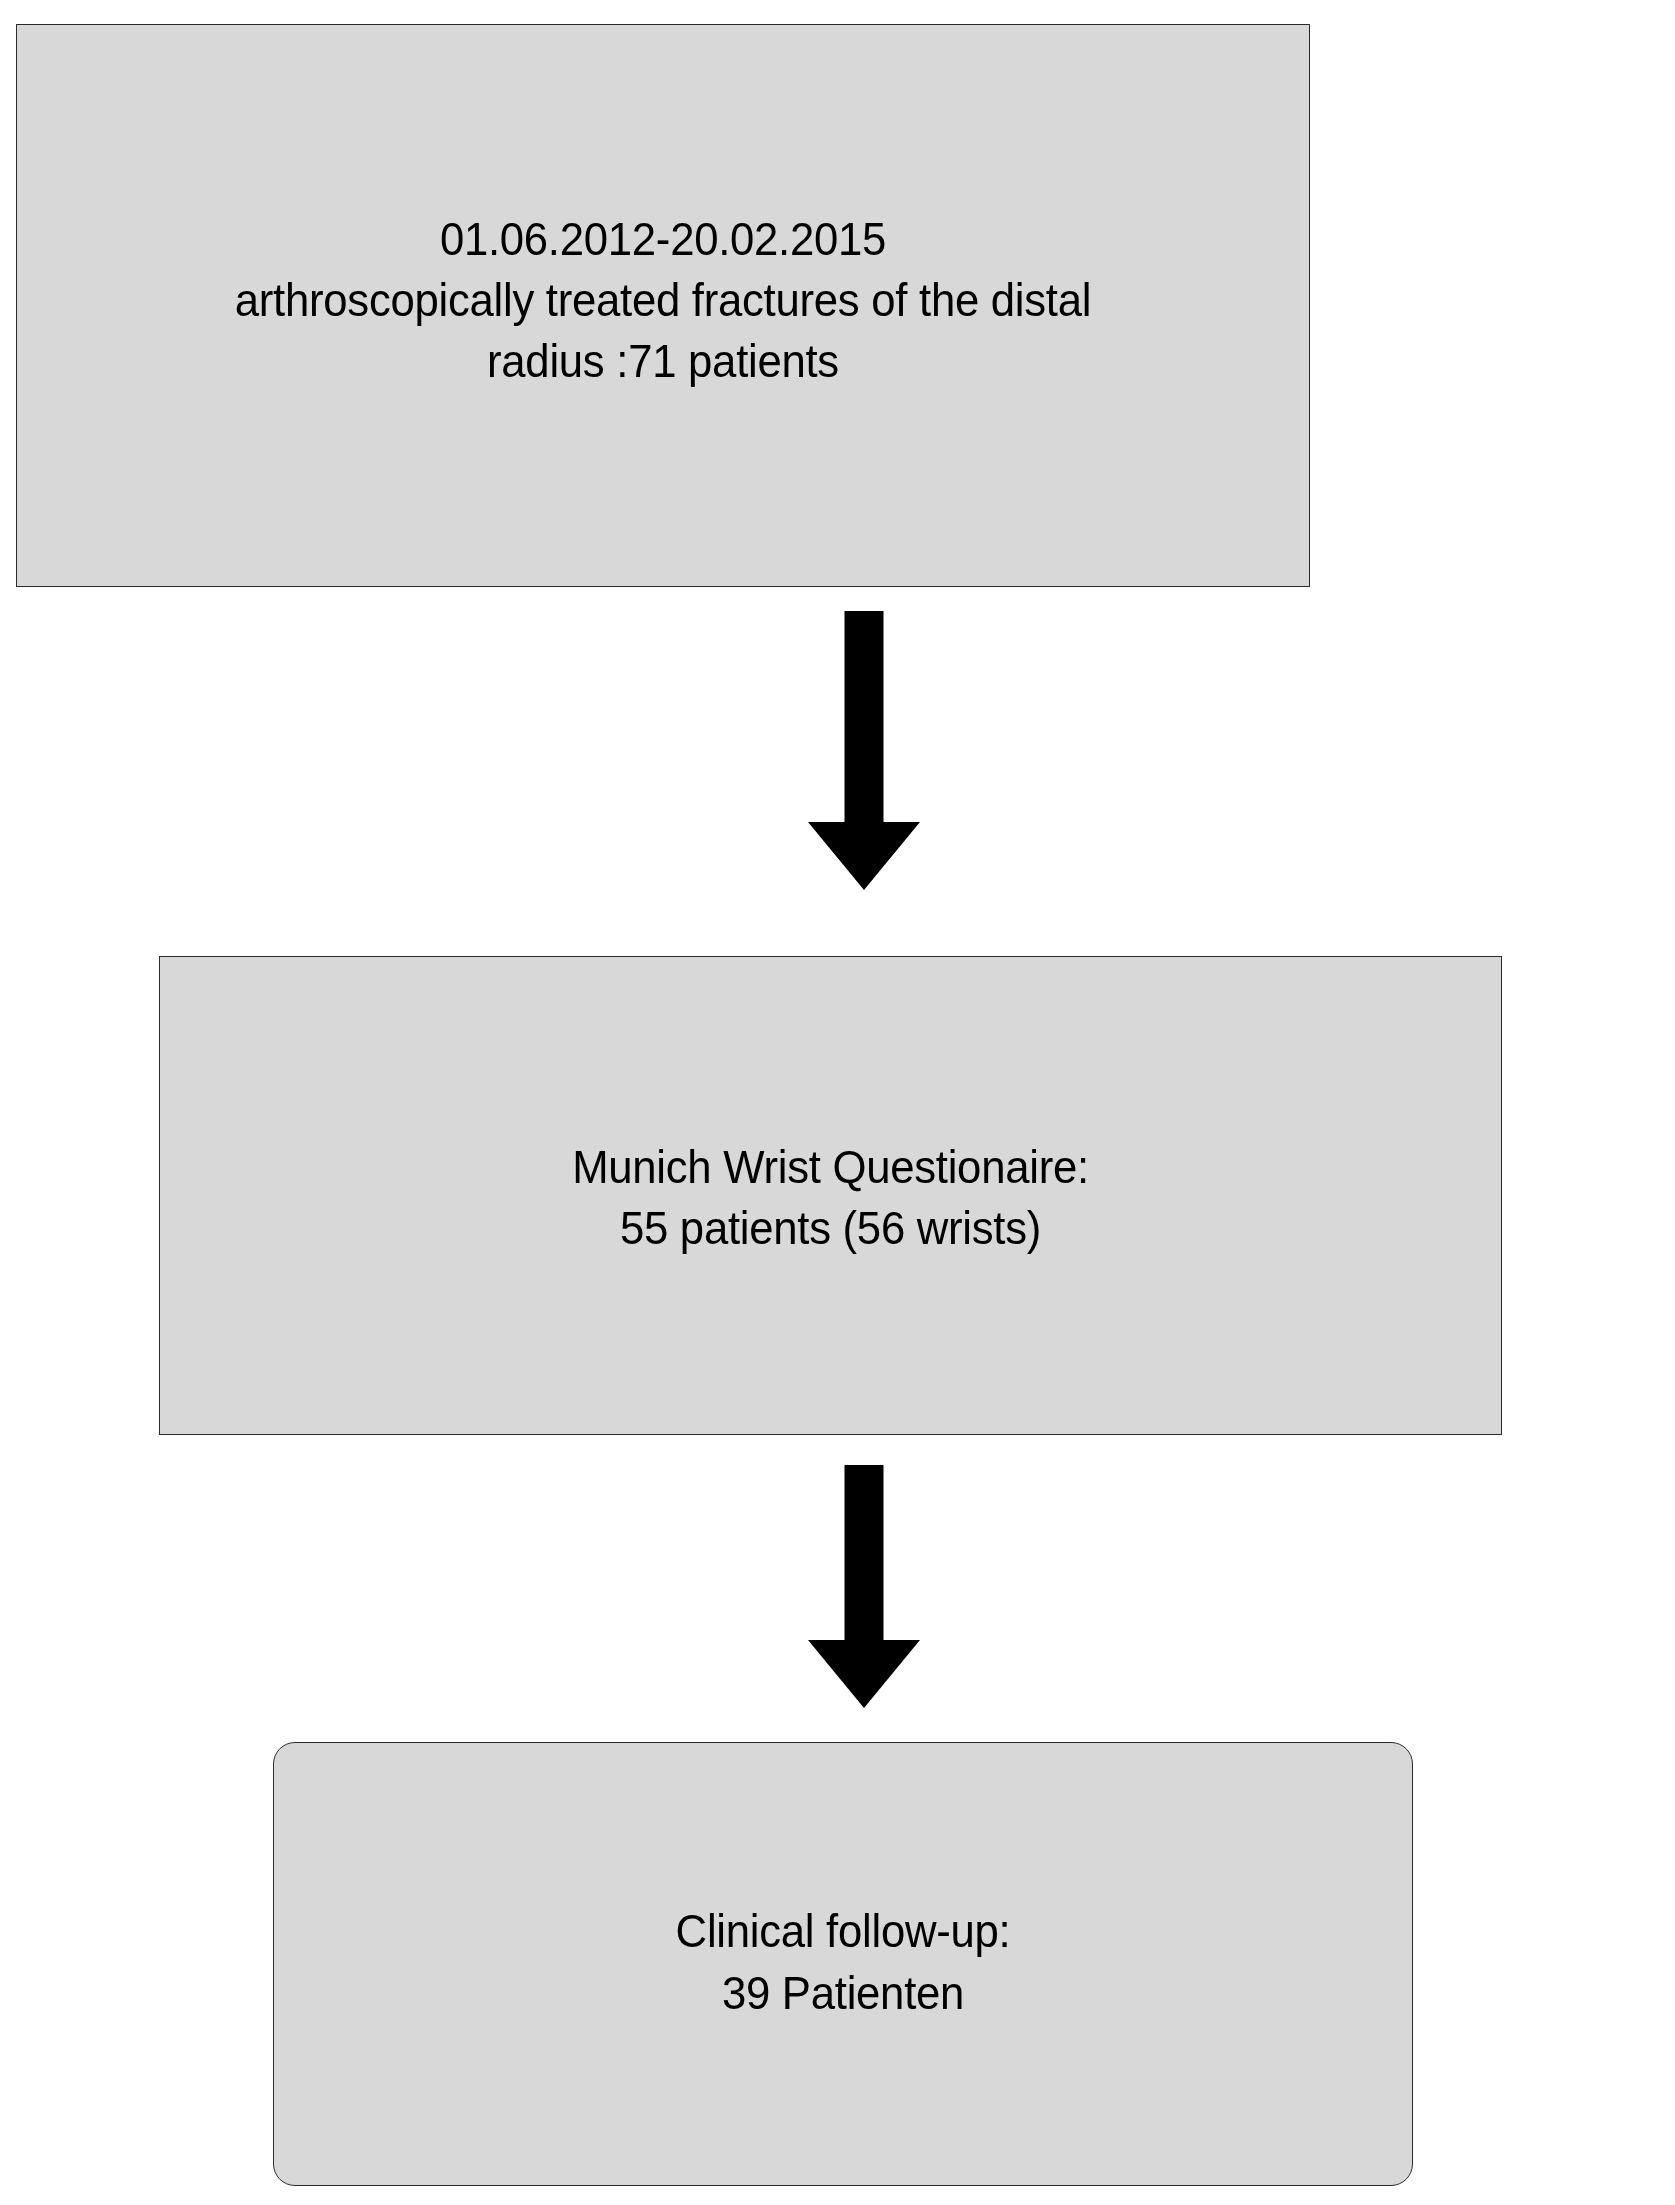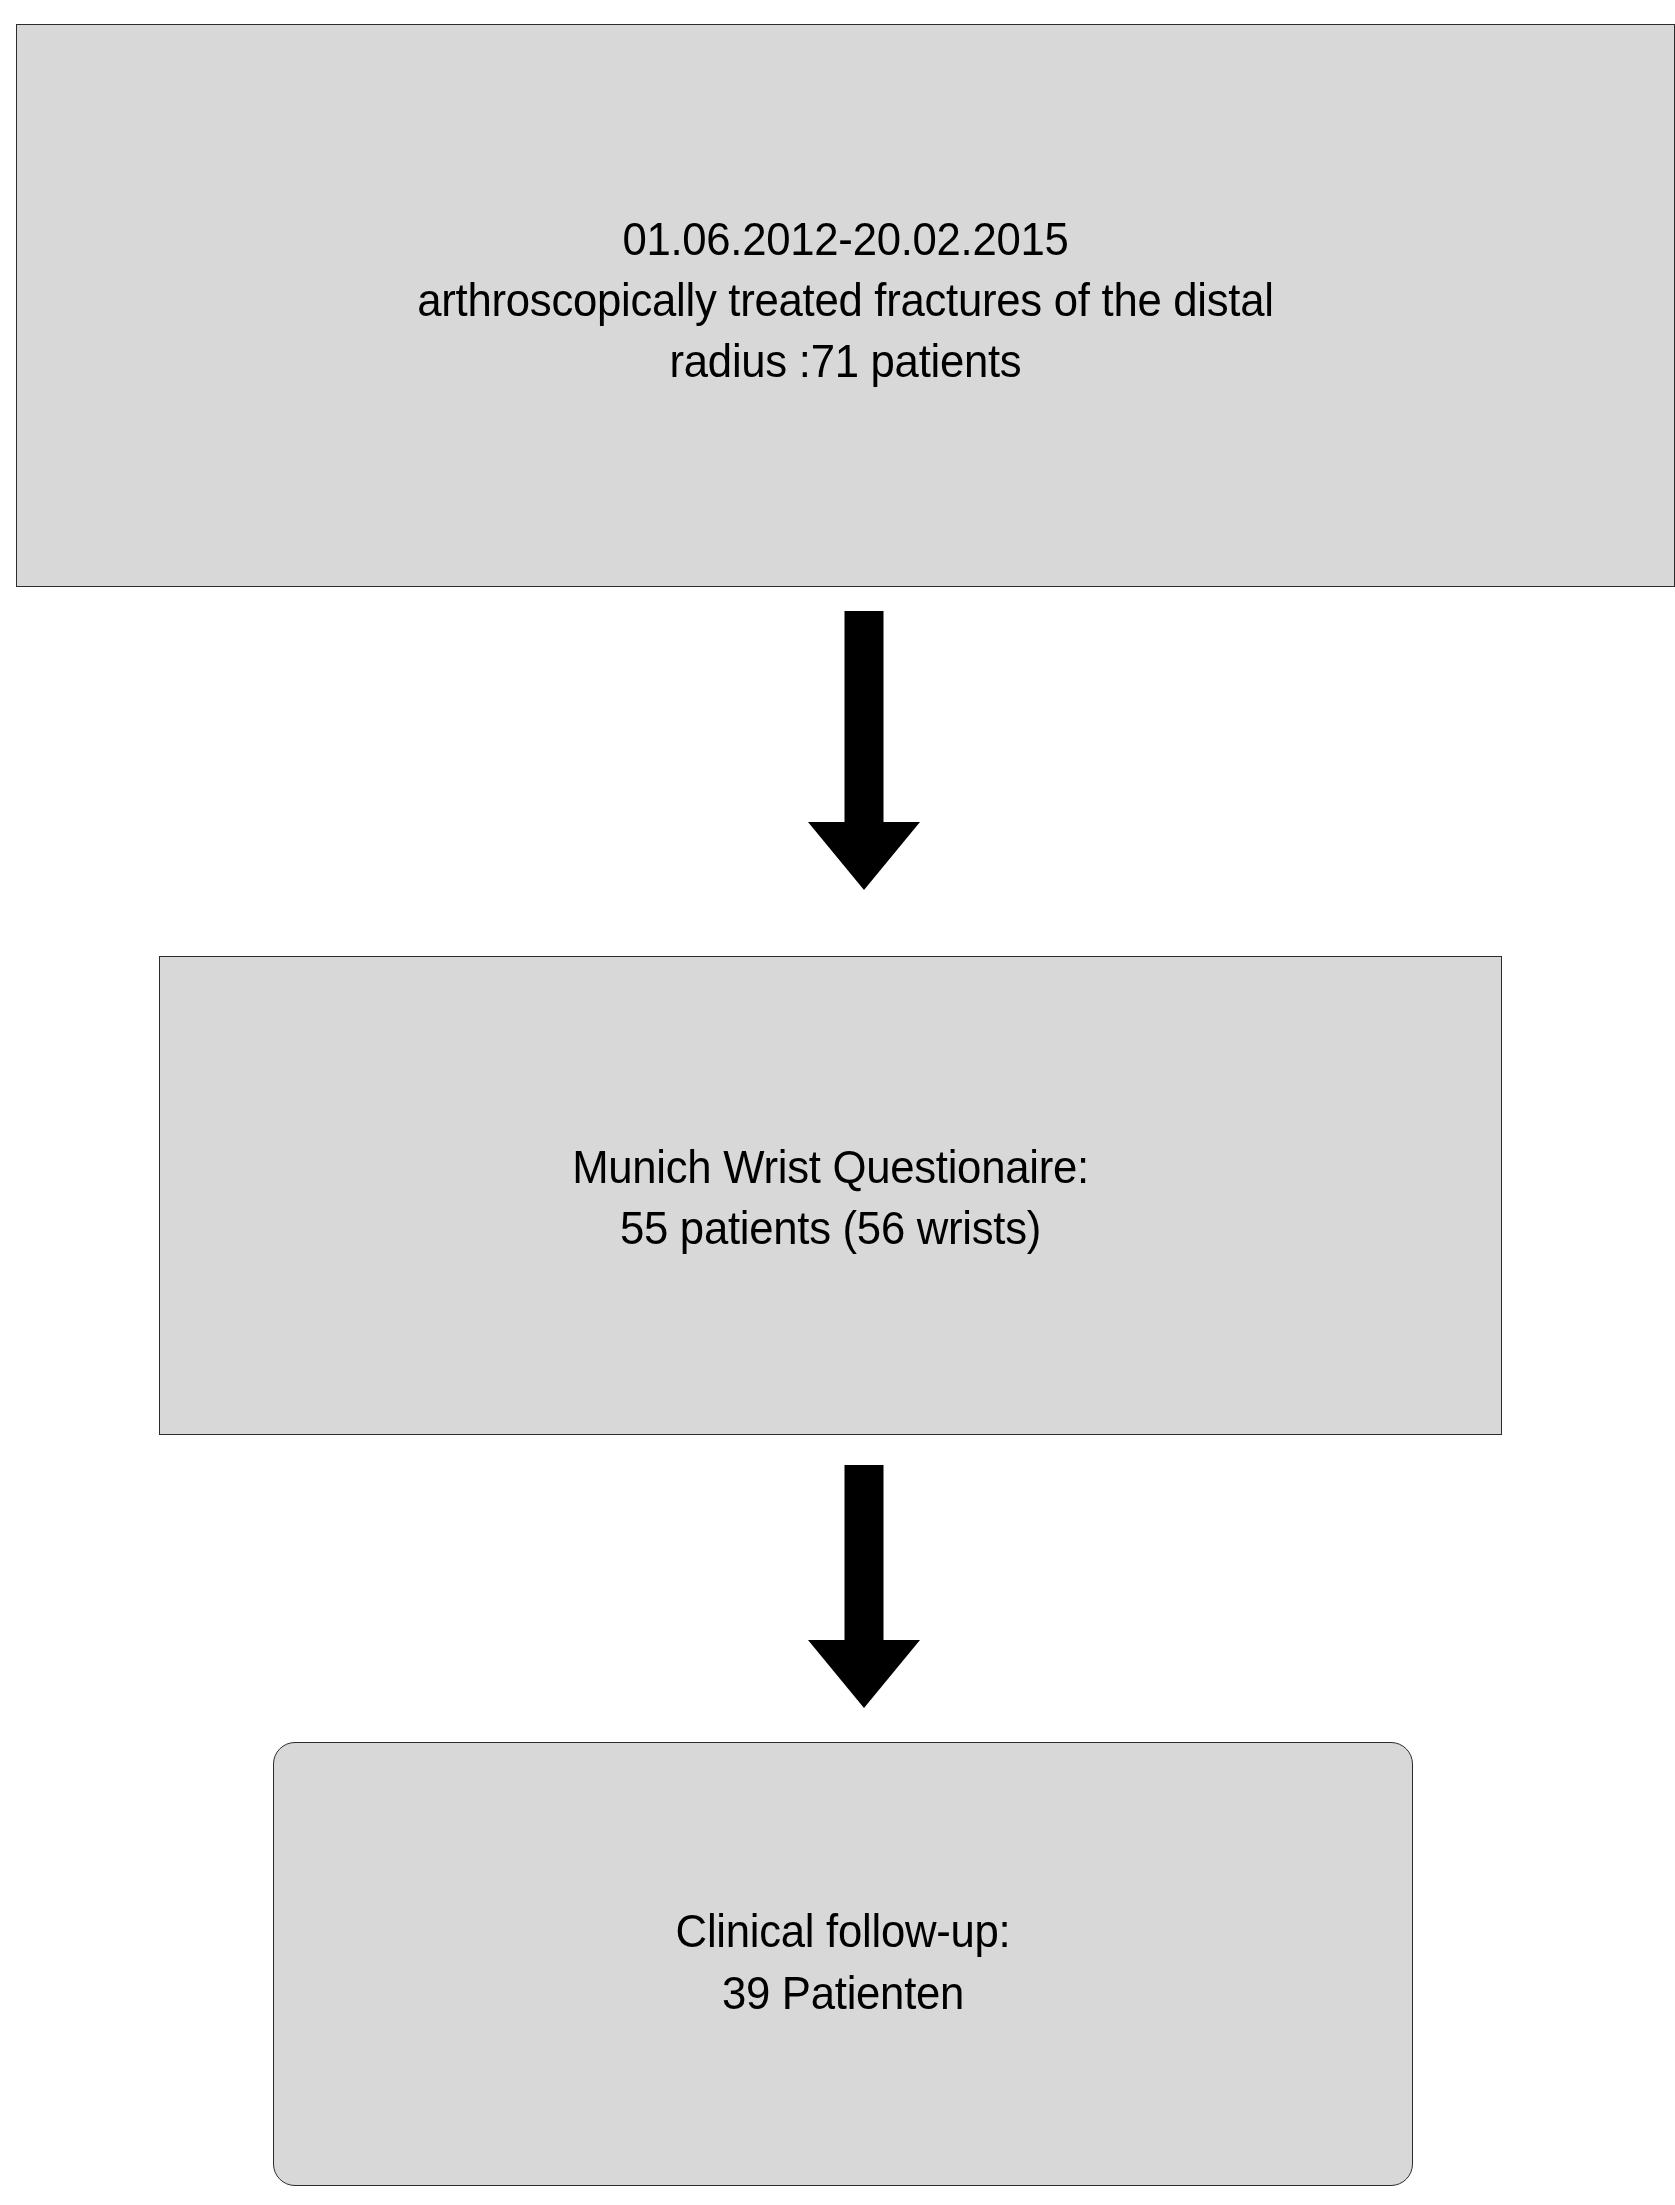--- a/index.html
+++ b/index.html
@@ -37,21 +37,21 @@
     font-family: "Liberation Sans Narrow", "Liberation Sans", "DejaVu Sans", sans-serif;
     font-weight: 400;
     font-size: 47px;
     line-height: 1.30;
     letter-spacing: -0.3px;
     white-space: pre-line;
     transform: scaleX(0.93);
     transform-origin: center center;
   }
 
-  #box-cohort   { left: 16px;  top: 24px;   width: 1659px; height: 563px; justify-content: center; }
+  #box-cohort   { left: 16px;  top: 24px;   width: 1294px; height: 563px; justify-content: center; }
   #box-cohort .box-text { margin-top: -11.4px; }
 
   #box-questionnaire { left: 159px; top: 956px; width: 1343px; height: 479px; }
   #box-questionnaire .box-text { margin-top: 3.8px; }
 
   #box-followup { left: 273px; top: 1742px; width: 1140px; height: 444px; border-radius: 22px; }
   #box-followup .box-text { margin-top: -5px; }
 
   
   .arrow {

